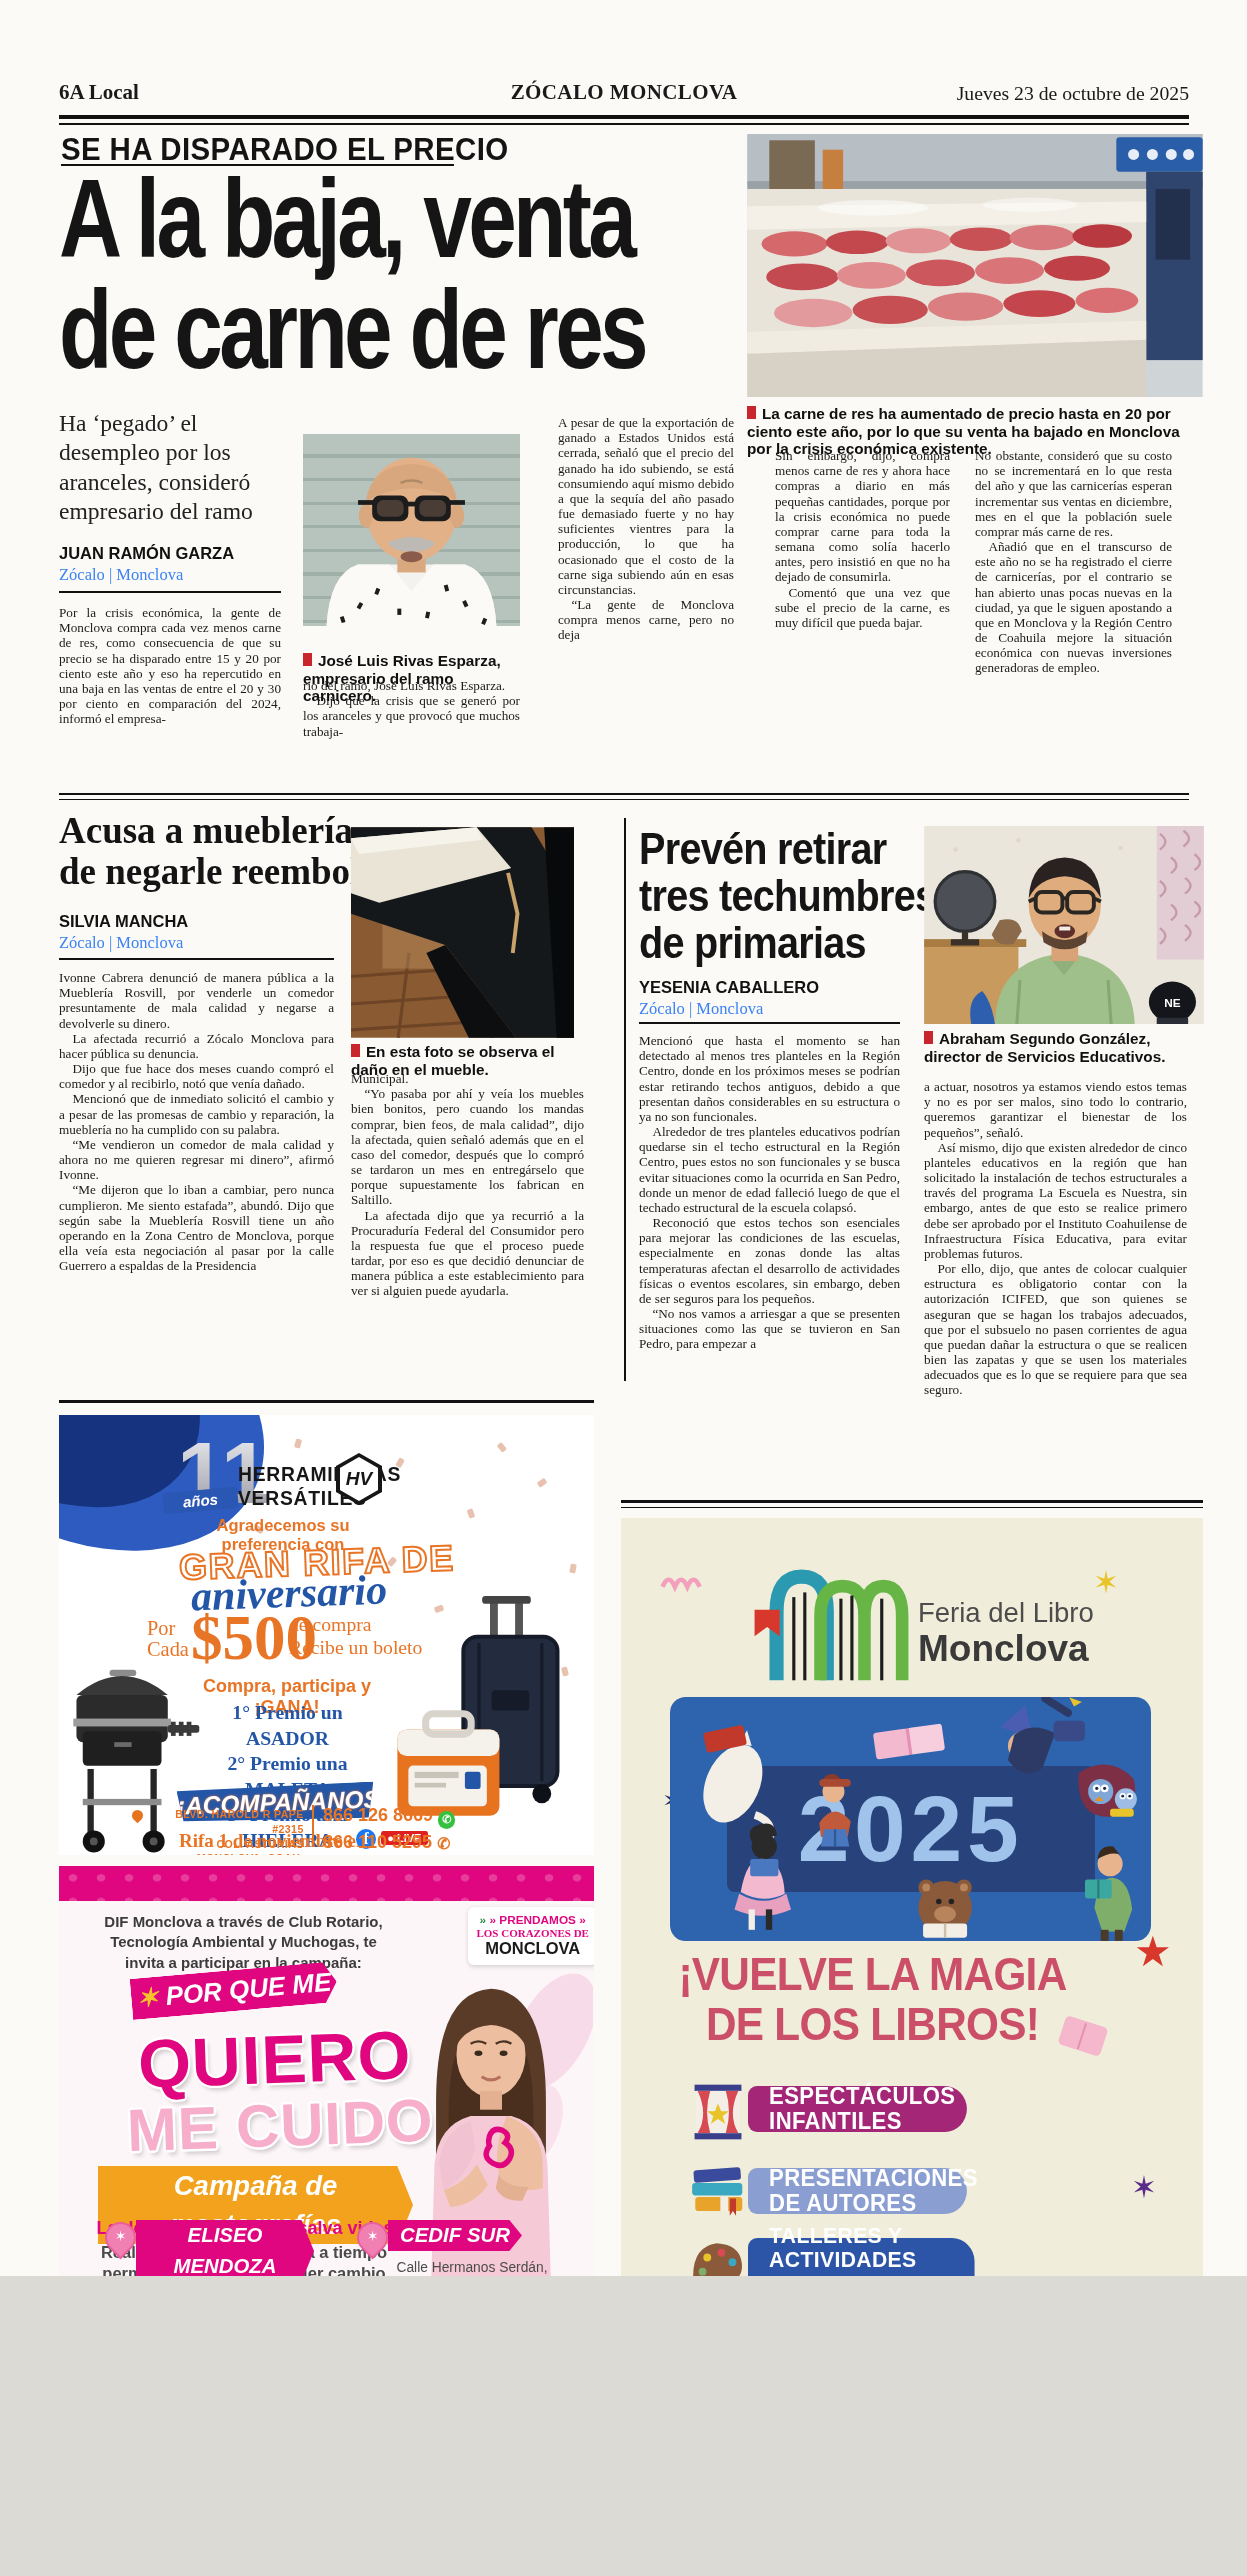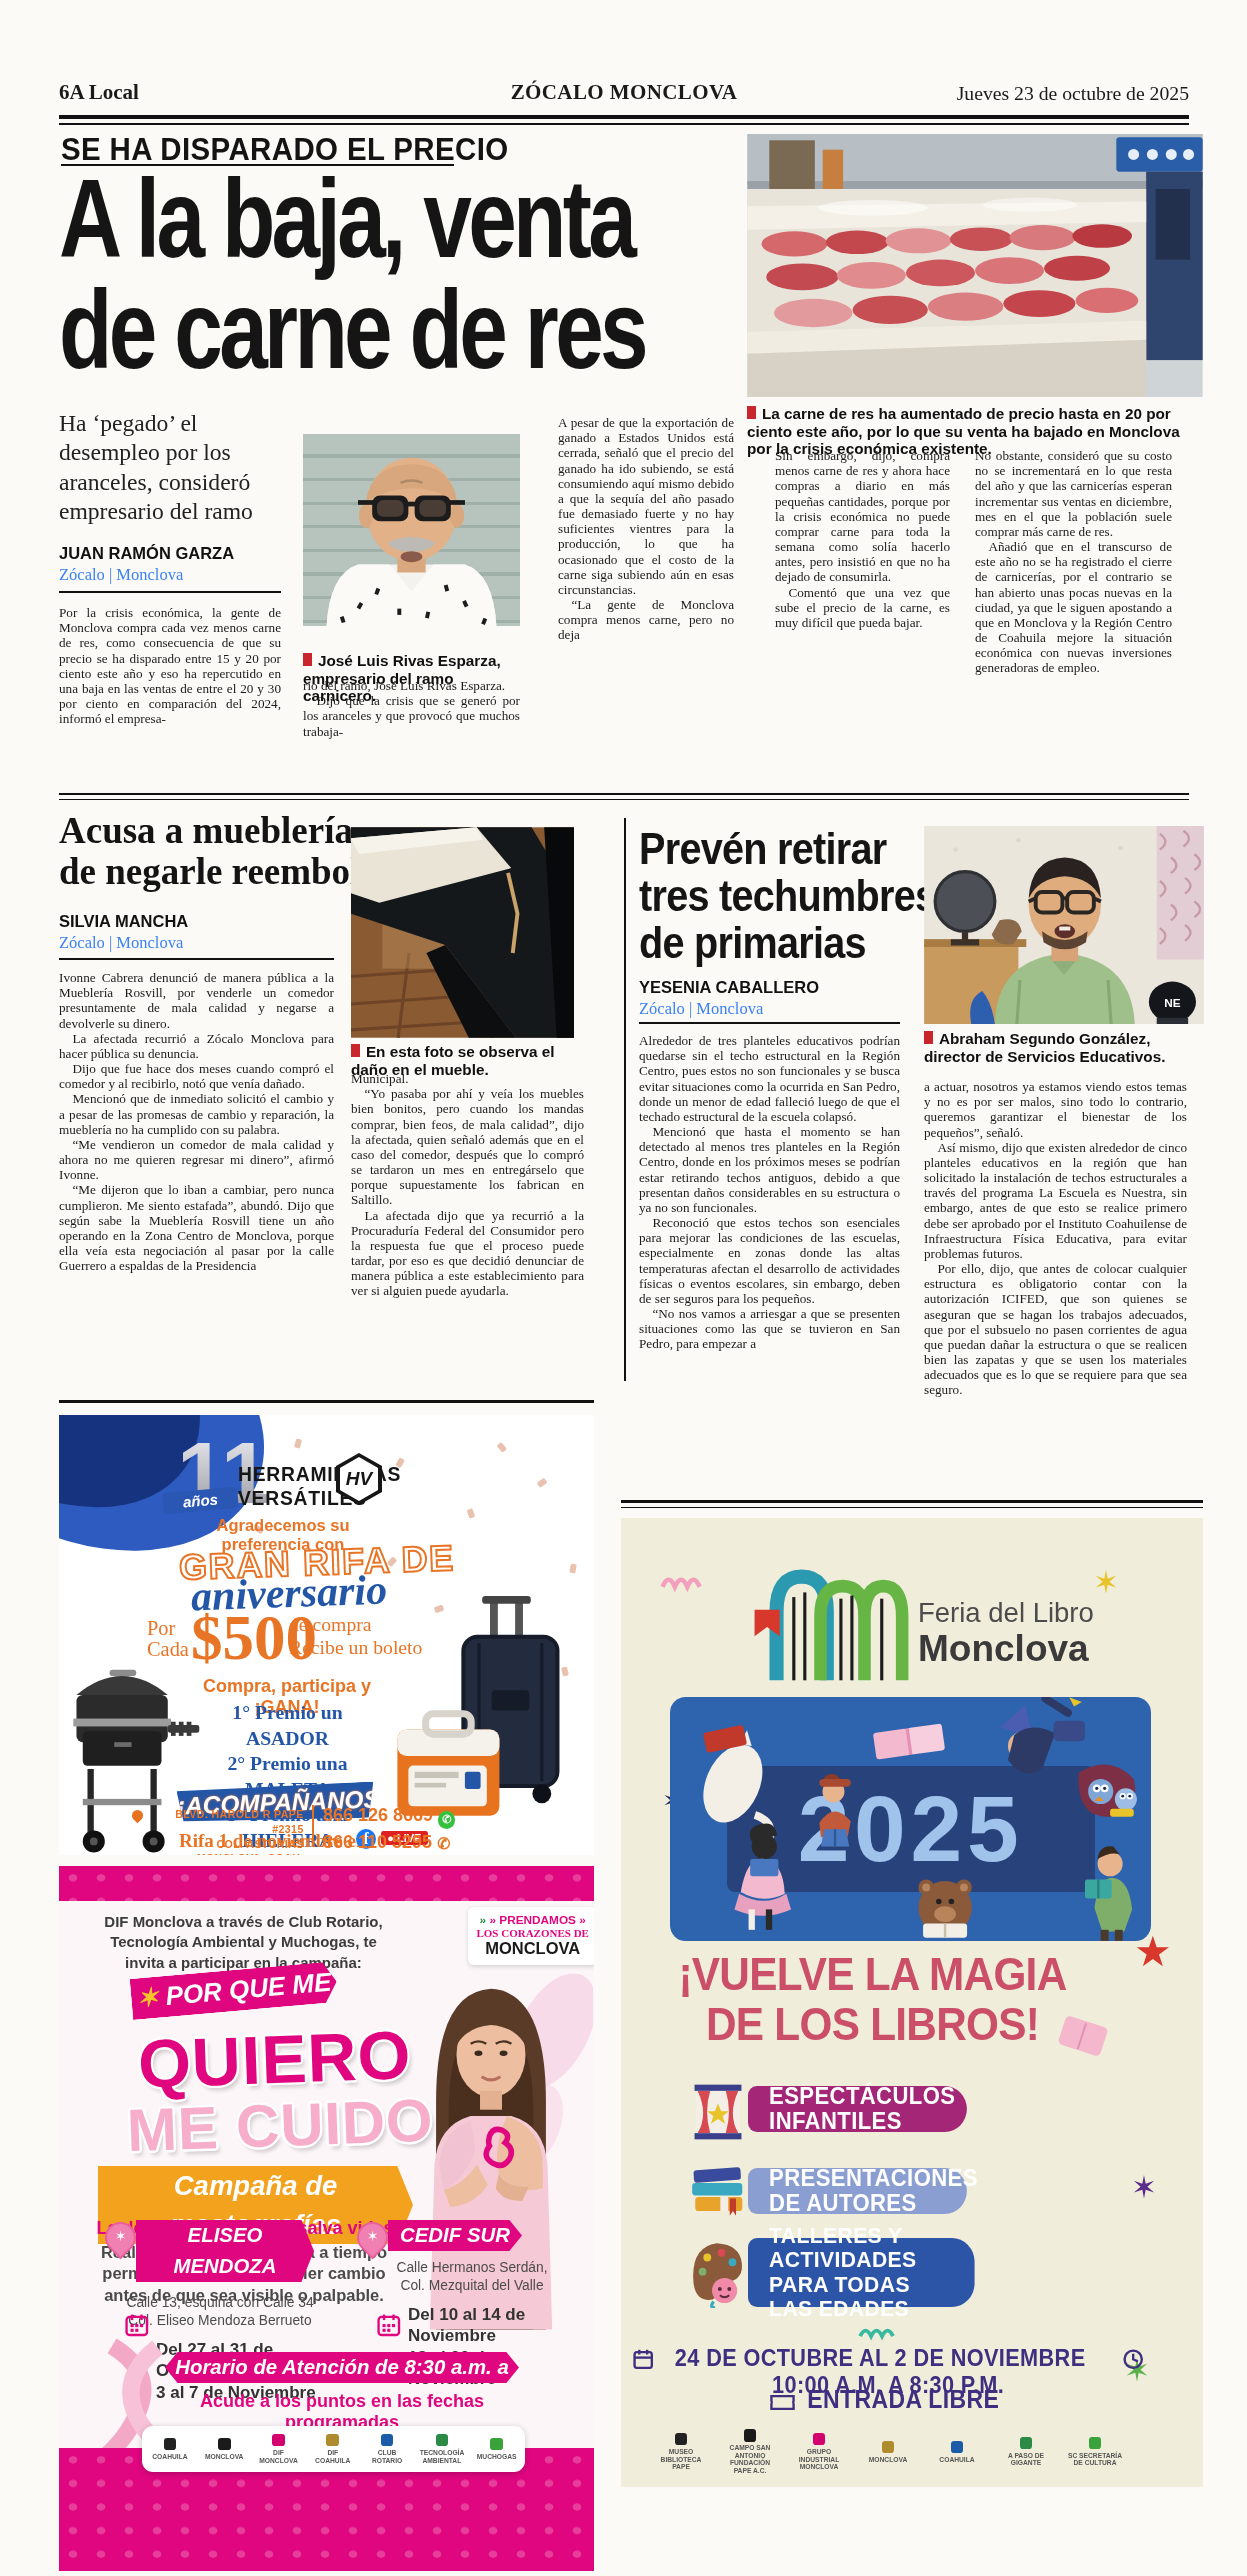--- a/index.html
+++ b/index.html
@@ -1,16 +1,16 @@
 <!DOCTYPE html>
 <html style="font-size:12.6px"><head>
 <meta charset="utf-8">
 <style>
   html,body{margin:0;padding:0;background:#dcdad5;}
-  .page{position:relative;width:1248px;height:2576px;margin:0 auto;background:#fbfaf7;
+  .page{position:relative;width:1248px;height:2276px;margin:0 auto;background:#fbfaf7;
         font-family:"Liberation Serif",serif;color:#1a1a1a;overflow:hidden;}
   .abs{position:absolute;}
   .sans{font-family:"Liberation Sans",sans-serif;}
   .rule{position:absolute;background:#111;}
   
   .mh-sec{font-weight:bold;font-size:21px;}
   .mh-title{font-weight:bold;font-size:21px;letter-spacing:0.4px;text-align:center;}
   .mh-date{font-size:19.7px;text-align:right;}
   
   .kicker{font-family:"Liberation Sans",sans-serif;font-weight:800;font-size:31px;letter-spacing:0.4px;
@@ -259,22 +259,22 @@
 
   <div class="rule" style="left:624px;top:818px;width:1.6px;height:563px;"></div>
 
   <div class="abs cond-hl" style="left:639px;top:826px;">Prevén retirar</div>
   <div class="abs cond-hl" style="left:639px;top:873px;">tres techumbres</div>
   <div class="abs cond-hl" style="left:639px;top:920px;">de primarias</div>
   <div class="abs byline" style="left:639px;top:978px;">YESENIA CABALLERO</div>
   <div class="abs agency" style="left:639px;top:999px;">Zócalo | Monclova</div>
   <div class="rule" style="left:639px;top:1022px;width:261px;height:1.6px;"></div>
   <div class="abs body-col" style="left:639px;top:1033px;width:261px;height:355px;">
+      <p>Mencionó que hasta el momento se han detectado al menos tres planteles en la Región Centro, donde en los próximos meses se podrían estar retirando techos antiguos, debido a que presentan daños considerables en su estructura o ya no son funcionales.</p>
       <p>Alrededor de tres planteles educativos podrían quedarse sin el techo estructural en la Región Centro, pues estos no son funcionales y se busca evitar situaciones como la ocurrida en San Pedro, donde un menor de edad falleció luego de que el techado estructural de la escuela colapsó.</p>
-      <p>Mencionó que hasta el momento se han detectado al menos tres planteles en la Región Centro, donde en los próximos meses se podrían estar retirando techos antiguos, debido a que presentan daños considerables en su estructura o ya no son funcionales.</p>
       <p>Reconoció que estos techos son esenciales para mejorar las condiciones de las escuelas, especialmente en zonas donde las altas temperaturas afectan el desarrollo de actividades físicas o eventos escolares, sin embargo, deben de ser seguros para los pequeños.</p>
       <p>“No nos vamos a arriesgar a que se presenten situaciones como las que se tuvieron en San Pedro, para empezar a</p>
     </div>
 
   <div class="ph" style="left:924px;top:826px;width:280px;height:198px;">
     <svg width="280" height="198" viewBox="0 0 356 252">
       <rect width="356" height="252" fill="#eae6dc"></rect>
       <g fill="#d9cfc0" opacity=".6">
           <circle cx="40" cy="30" r="3"></circle>
           <circle cx="120" cy="18" r="3"></circle>

